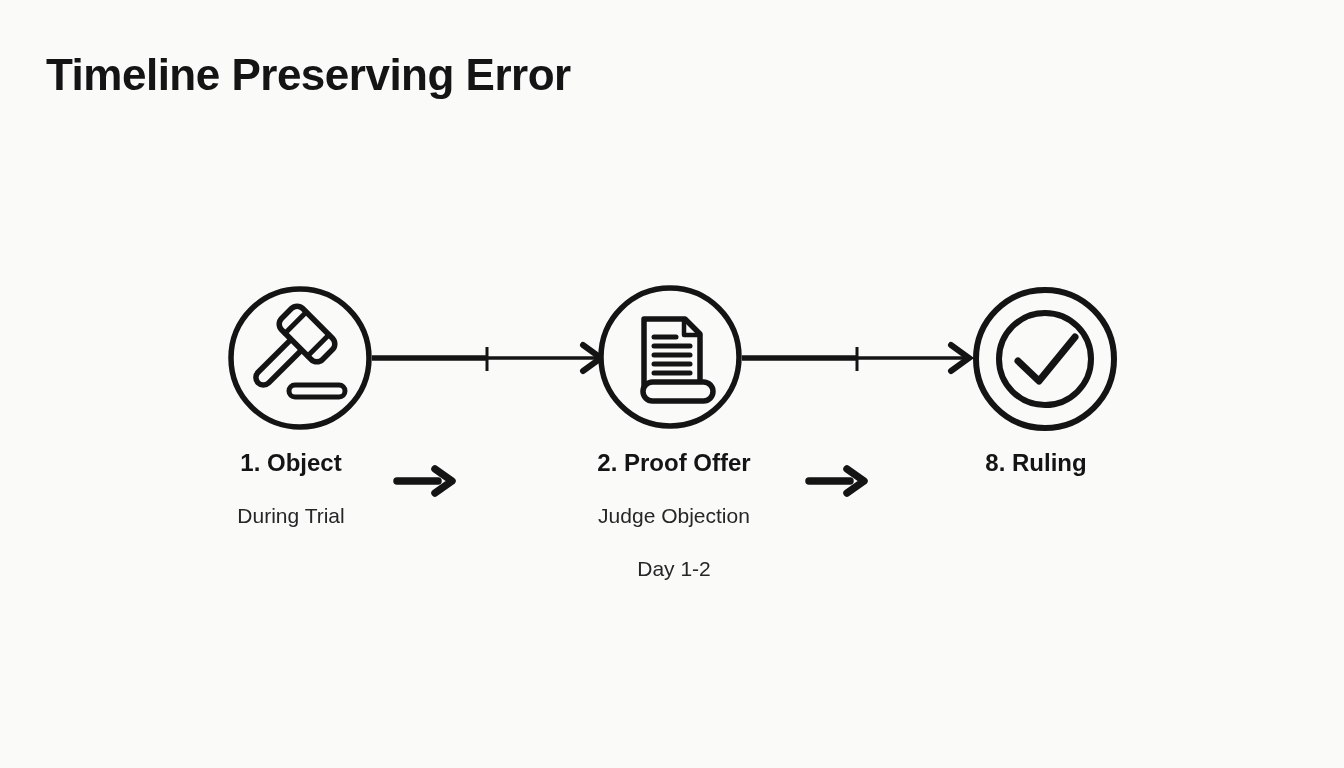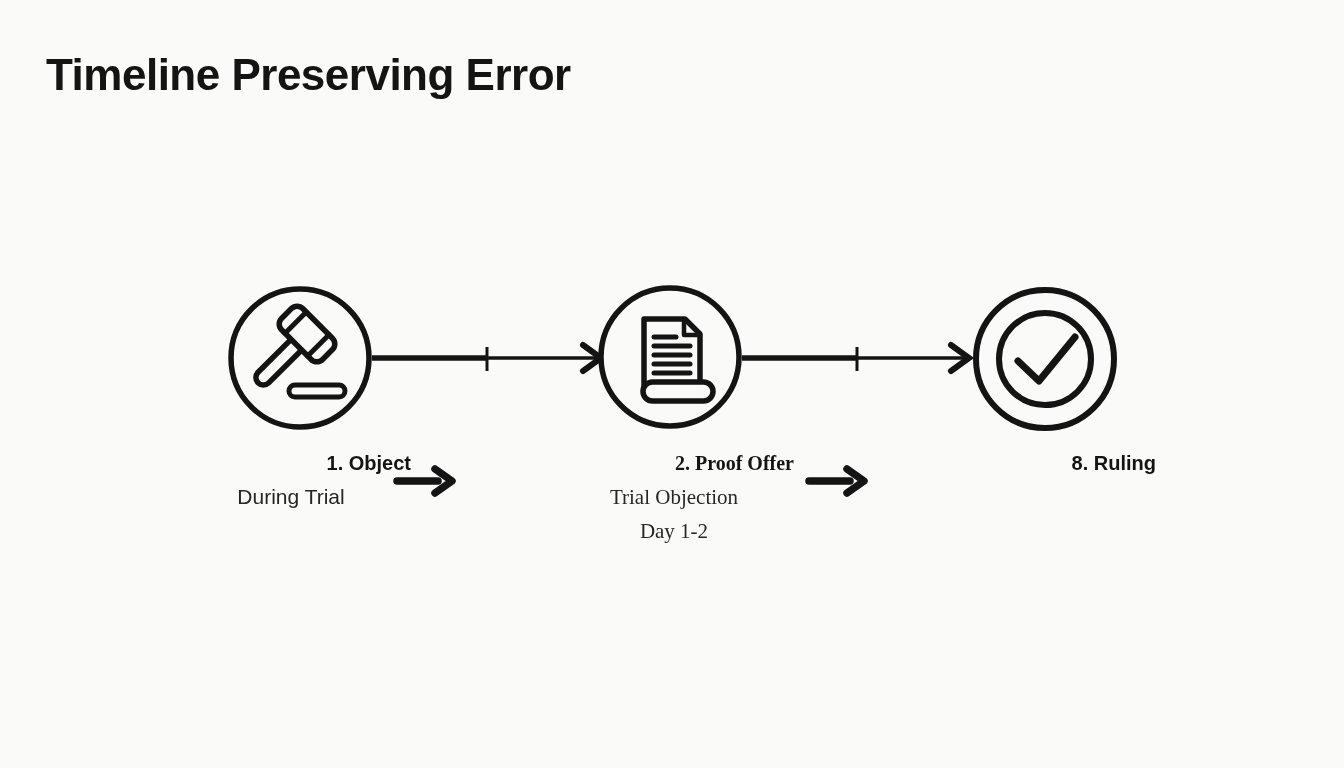--- a/index.html
+++ b/index.html
@@ -35,33 +35,33 @@
     height: 768px;
   }
   .label-stack {
     position: absolute;
     top: 446px;
     width: 240px;
     text-align: center;
     line-height: 34px;
   }
   .label-stack .step-title {
-    font-size: 20px;
+    font-size: 24px;
     font-weight: 700;
     color: #141414;
-    text-align: right;
   }
   .label-stack .step-sub,
   .label-stack .step-day {
     font-size: 21px;
     font-weight: 400;
     color: #262626;
+    margin-top: 19px;
   }
   .stack-1 { left: 171px; }
-  .stack-2 { left: 554px; font-family: Liberation Serif, serif; }
+  .stack-2 { left: 554px; }
   .stack-3 { left: 916px; }
 </style>
 </head>
 <body>
 
 <div class="title">Timeline Preserving Error</div>
 
 <svg class="diagram-svg" viewBox="0 0 1344 768" xmlns="http://www.w3.org/2000/svg" fill="none">
 
   <g stroke="#141414">
@@ -129,19 +129,19 @@
   </g>
 </svg>
 
 <div class="label-stack stack-1">
   <div class="step-title">1. Object</div>
   <div class="step-sub">During Trial</div>
 </div>
 
 <div class="label-stack stack-2">
   <div class="step-title">2. Proof Offer</div>
-  <div class="step-sub">Trial Objection</div>
+  <div class="step-sub">Judge Objection</div>
   <div class="step-day">Day 1-2</div>
 </div>
 
 <div class="label-stack stack-3">
   <div class="step-title">8. Ruling</div>
 </div>
 
 </body></html>

